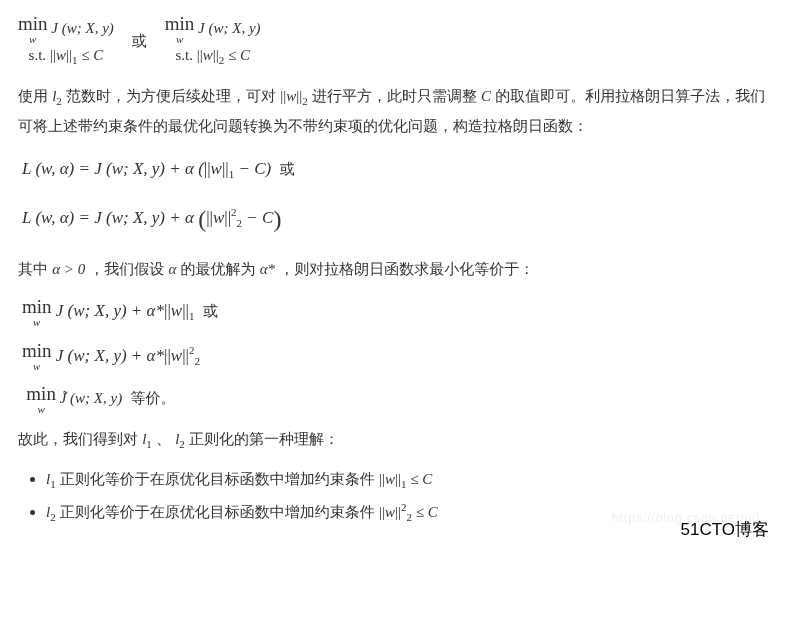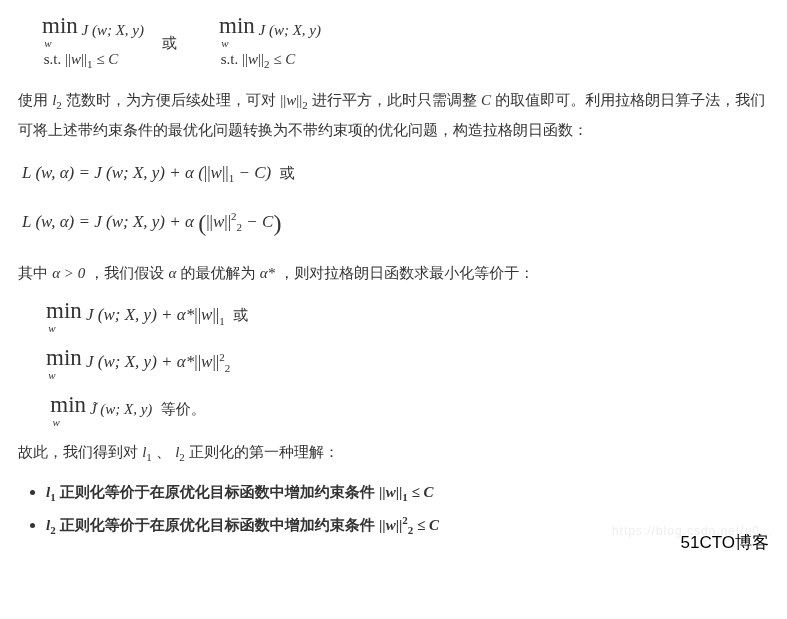--- a/index.html
+++ b/index.html
@@ -31,28 +31,28 @@
     align-items: center;
     line-height: 1.4;
   }
   .minw {
     display: inline-flex;
     flex-direction: column;
     align-items: center;
     line-height: 1;
     vertical-align: middle;
   }
-  .minw .op { font-style: normal; font-size: 23px; margin-left: 24px; }
+  .minw .op { font-style: normal; font-size: 19px; }
   .minw .sub { font-size: 11px; font-style: italic; margin-top:1px;}
   .para { margin: 10px 0; }
   .formula-line { margin: 12px 0 12px 4px; font-size: 17px; }
   .norm { font-style: normal; }
   .small-sub { font-size: 11px; vertical-align: sub; }
   .small-sup { font-size: 11px; vertical-align: super; }
-  ul { margin: 6px 0 0 6px; padding-left: 22px; font-weight: bold; }
+  ul { margin: 6px 0 0 6px; padding-left: 22px; }
   li { margin: 2px 0; }
   .watermark {
     position: absolute;
     right: 18px;
     bottom: 4px;
     color: #000000;
     font-size: 17px;
     font-family: sans-serif;
   }
   .wm2 {

